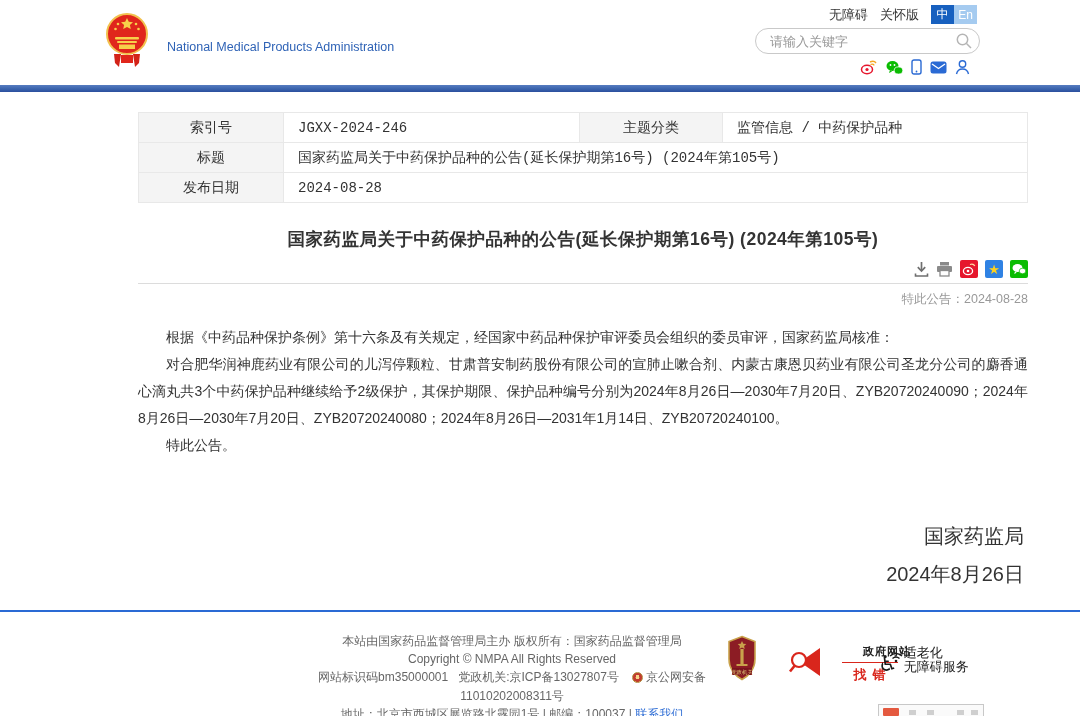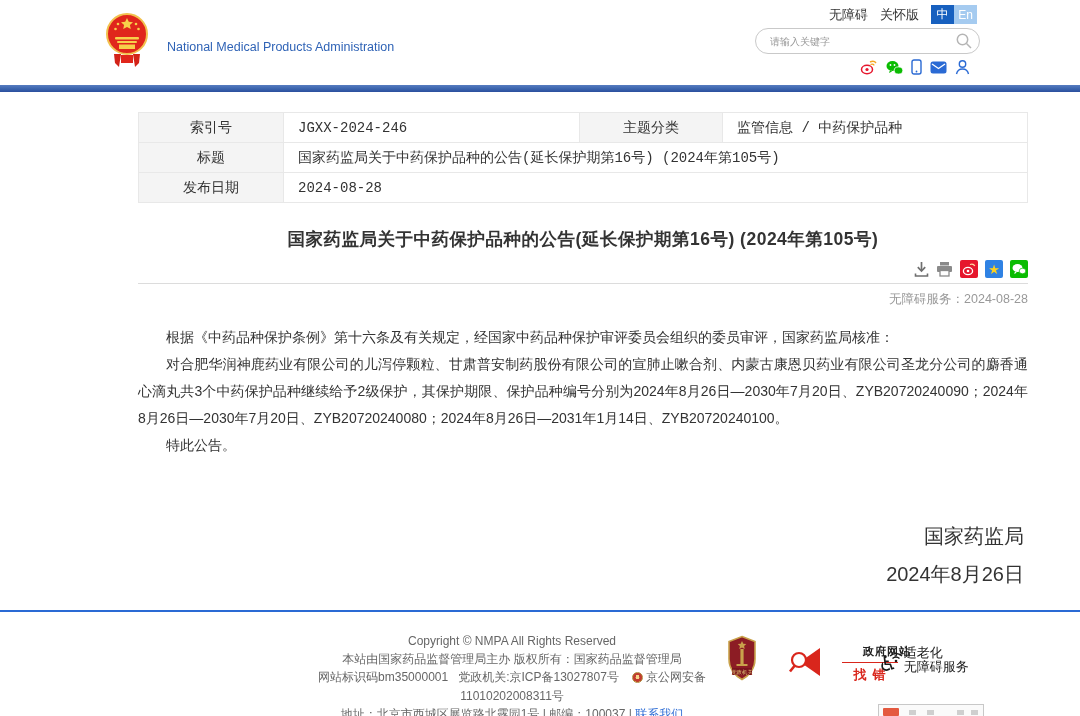--- a/index.html
+++ b/index.html
@@ -12,21 +12,21 @@
   .logo { position:absolute; left:106px; top:11px; width:42px; height:60px; }
   .site-zh { position:absolute; left:166px; top:17px; font-size:28px; font-weight:bold; color:#2a5cb0; letter-spacing:1px; }
   .site-en { position:absolute; left:167px; top:40px; font-size:12.5px; color:#2f63b6; }
   .util { position:absolute; right:103px; top:5px; display:flex; align-items:center; gap:12px; font-size:13px; color:#333; }
   .util a { color:#333; text-decoration:none; cursor:pointer; }
   .lang { display:flex; }
   .lang span { width:23px; height:19px; display:inline-flex; align-items:center; justify-content:center; font-size:12px; color:#fff; cursor:pointer; }
   .lang .zh-btn { background:#1760bf; }
   .lang .en-btn { background:#a5cbf0; }
   .search { position:absolute; right:100px; top:28px; width:225px; height:26px; border:1px solid #c9c9c9; border-radius:13px; background:#fff; display:flex; align-items:center; }
-  .search input { flex:1; border:none; outline:none; background:transparent; padding:0 8px 0 14px; font-size:10px; color:#333; font-family:inherit; }
+  .search input { flex:1; border:none; outline:none; background:transparent; padding:0 8px 0 14px; font-size:13px; color:#333; font-family:inherit; }
   .search input::placeholder { color:#999; }
   .search .mag { width:24px; height:20px; display:flex; align-items:center; cursor:pointer; }
   .social { position:absolute; right:110px; top:59px; display:flex; align-items:center; gap:8px; }
   .social span { display:inline-flex; cursor:pointer; }
 
   .blue-band { position:absolute; top:85px; left:0; width:1080px; height:7px; background:linear-gradient(#577cc0, #3b64ad 55%, #2b4f9e); }
 
   
   .content { position:absolute; top:92px; left:95px; width:890px;margin-left:43px; }
   table.meta { width:100%; border-collapse:collapse; margin-top:20px; }
@@ -218,41 +218,41 @@
           <ellipse cx="5.5" cy="5" rx="5" ry="4" fill="#fff"></ellipse>
           <ellipse cx="10.5" cy="8" rx="3.3" ry="2.8" fill="#fff" stroke="#0abc02" stroke-width="0.7"></ellipse>
           <path d="M3 8.5 l-0.8 2.5 2.5-1.2 Z" fill="#fff"></path>
         </svg>
       </span>
     </div>
 
     <div class="rule"></div>
 
     <div class="pubtime">
-      <span>无障碍服务：</span><span>2024-08-28</span>
+      <span>特此公告：</span><span>2024-08-28</span>
     </div>
 
     <div class="body-text">
       <p>根据《中药品种保护条例》第十六条及有关规定，经国家中药品种保护审评委员会组织的委员审评，国家药监局核准：</p>
       <p>对合肥华润神鹿药业有限公司的儿泻停颗粒、甘肃普安制药股份有限公司的宣肺止嗽合剂、内蒙古康恩贝药业有限公司圣龙分公司的麝香通心滴丸共3个中药保护品种继续给予2级保护，其保护期限、保护品种编号分别为2024年8月26日—2030年7月20日、ZYB20720240090；2024年8月26日—2030年7月20日、ZYB20720240080；2024年8月26日—2031年1月14日、ZYB20720240100。</p>
       <p>特此公告。</p>
     </div>
 
     <div class="sig">
       <div>国家药监局</div>
       <div class="sig-date">2024年8月26日</div>
     </div>
   </main>
 
   <div class="footer-line"></div>
 
   <footer>
     <div class="f-text">
+      <div>本站由国家药品监督管理局主办 版权所有：国家药品监督管理局</div>
       <div>Copyright © NMPA All Rights Reserved</div>
-      <div>本站由国家药品监督管理局主办 版权所有：国家药品监督管理局</div>
       <div>
         <span>网站标识码bm35000001</span><span class="sp"></span><span>党政机关:京ICP备13027807号</span><span class="sp"></span><span class="mini-badge"></span><span>京公网安备11010202008311号</span>
       </div>
       <div>
         <span>地址：北京市西城区展览路北露园1号</span>
         <span>|</span>
         <span>邮编：100037</span>
         <span>|</span>
         <a>联系我们</a>
       </div>

